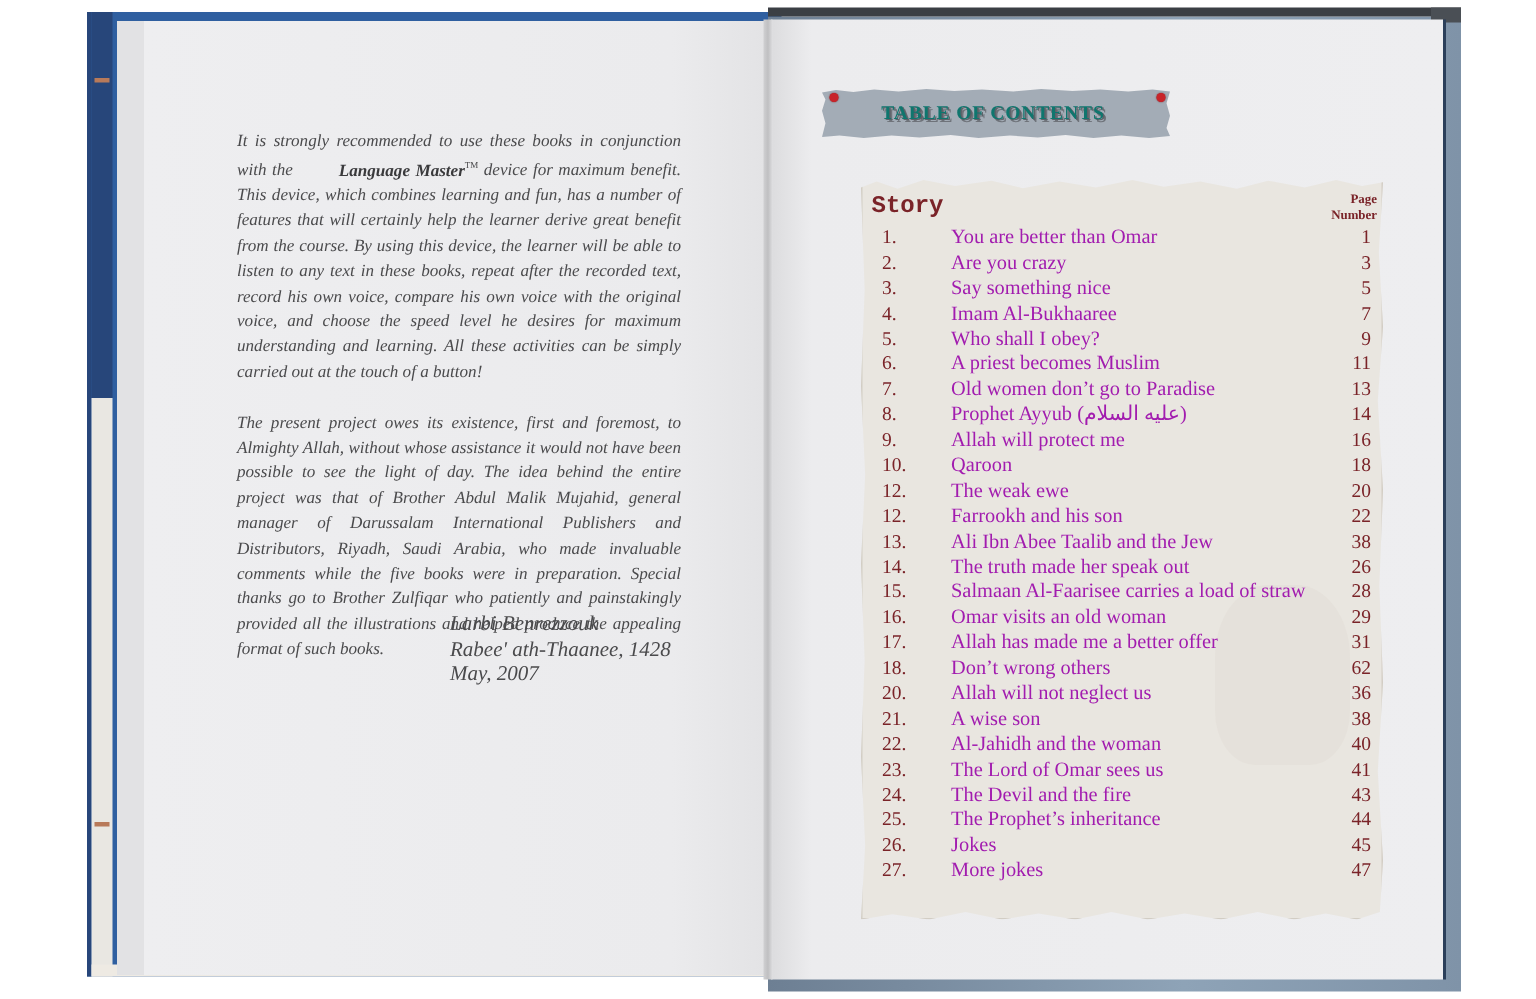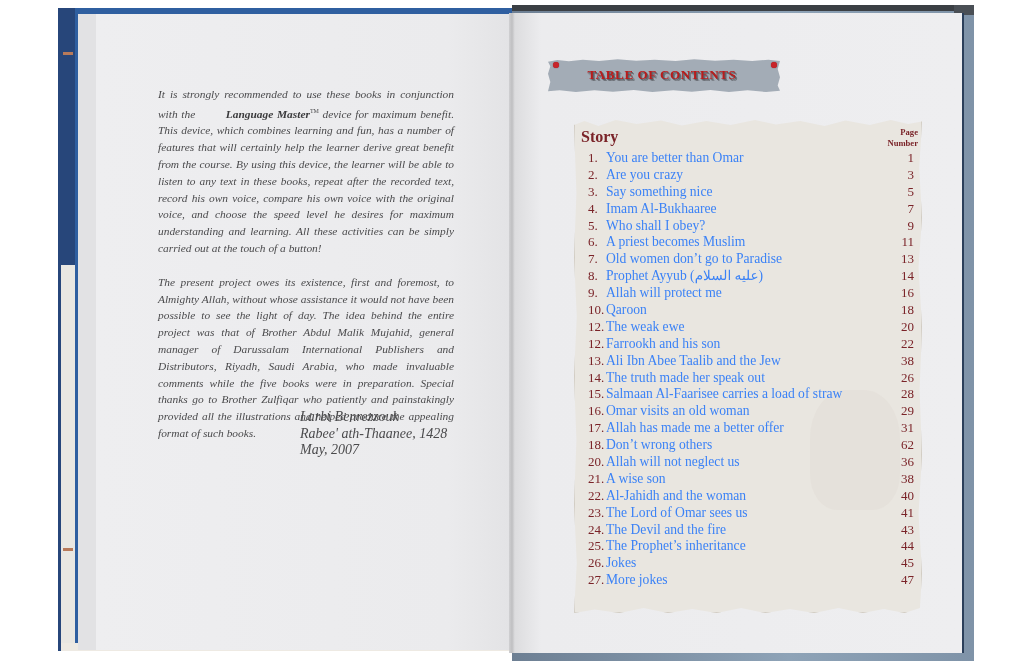--- a/index.html
+++ b/index.html
@@ -70,21 +70,21 @@
   
   .toc-banner {
     position:absolute; left:548px; top:59px; width:232px; height:33px;
     background:#a3acb6;
     clip-path: polygon(0% 8%,4% 3%,9% 7%,15% 2%,22% 6%,30% 1%,38% 5%,46% 2%,55% 6%,63% 1%,72% 5%,80% 2%,88% 6%,95% 2%,100% 6%,
                        99% 30%,100% 55%,99% 80%,100% 96%,94% 100%,86% 95%,78% 100%,70% 94%,62% 99%,54% 95%,45% 100%,37% 94%,28% 99%,20% 95%,12% 100%,5% 95%,0% 98%,1% 70%,0% 45%,1% 22%);
   }
   .toc-banner-title {
     position:absolute; left:548px; top:67px; width:228px; text-align:center;
     font-family:"Liberation Serif", serif; font-weight:bold;
-    font-size:13px; letter-spacing:0.6px; color:#b91c1c;
+    font-size:13px; letter-spacing:0.6px; color:#0f766e;
     text-shadow:1px 1px 0 #5d6168, 2px 2px 0 #6f737a;
   }
   .pin {
     position:absolute; width:6px; height:6px; border-radius:50%;
     background:#c8242a; box-shadow:0 0 1px #7a1014;
   }
 
   
   .parchment {
     position:absolute; left:574px; top:119px; width:346px; height:492px;
@@ -94,41 +94,41 @@
                        95% 100%,89% 99.2%,83% 100%,76% 99%,69% 100%,62% 99.2%,55% 100%,48% 99%,41% 100%,34% 99.2%,27% 100%,20% 99%,13% 100%,6% 99.3%,0% 100%,
                        0.8% 90%,0% 78%,0.7% 65%,0% 52%,0.8% 40%,0% 28%,0.7% 15%);
     border:1px solid #d2cdc4;
   }
   .watermark {
     position:absolute; left:810px; top:390px; width:90px; height:120px;
     border-radius:40% 40% 30% 30%; background:#e2ded7; opacity:0.6;
   }
   .toc-head-story {
     position:absolute; left:581px; top:128px;
-    font-family:Liberation Serif, serif; font-weight:bold;
+    font-family:Liberation Mono, monospace; font-weight:bold;
     font-size:16px; color:#7a2328;
   }
   .toc-head-page {
     position:absolute; left:862px; top:127px; width:56px; text-align:right;
     font-family:"Liberation Serif", serif; font-weight:bold;
     font-size:8.6px; line-height:11px; color:#7a2328;
   }
   .toc-list {
     position:absolute; left:588px; top:150px; width:326px;
     margin:0; padding:0; list-style:none;
   }
   .toc-row {
     position:relative; height:16.9px; line-height:16.9px;
     font-size:13.6px; color:#333335;
   }
   .toc-num {
     position:absolute; left:0; top:0; color:#7a2328; font-size:13px;
   }
   .toc-title {
-    position:absolute; left:18px; top:0; white-space:nowrap; color:#3b82f6;
+    position:absolute; left:46px; top:0; white-space:nowrap; color:#a21caf;
   }
   .toc-page {
     position:absolute; right:0; top:0; color:#7a2328; font-size:13px; text-align:right;
   }
 </style>
 </head>
 <body>
 
 <div class="cover-left">
   <div class="edge-strip"></div>

